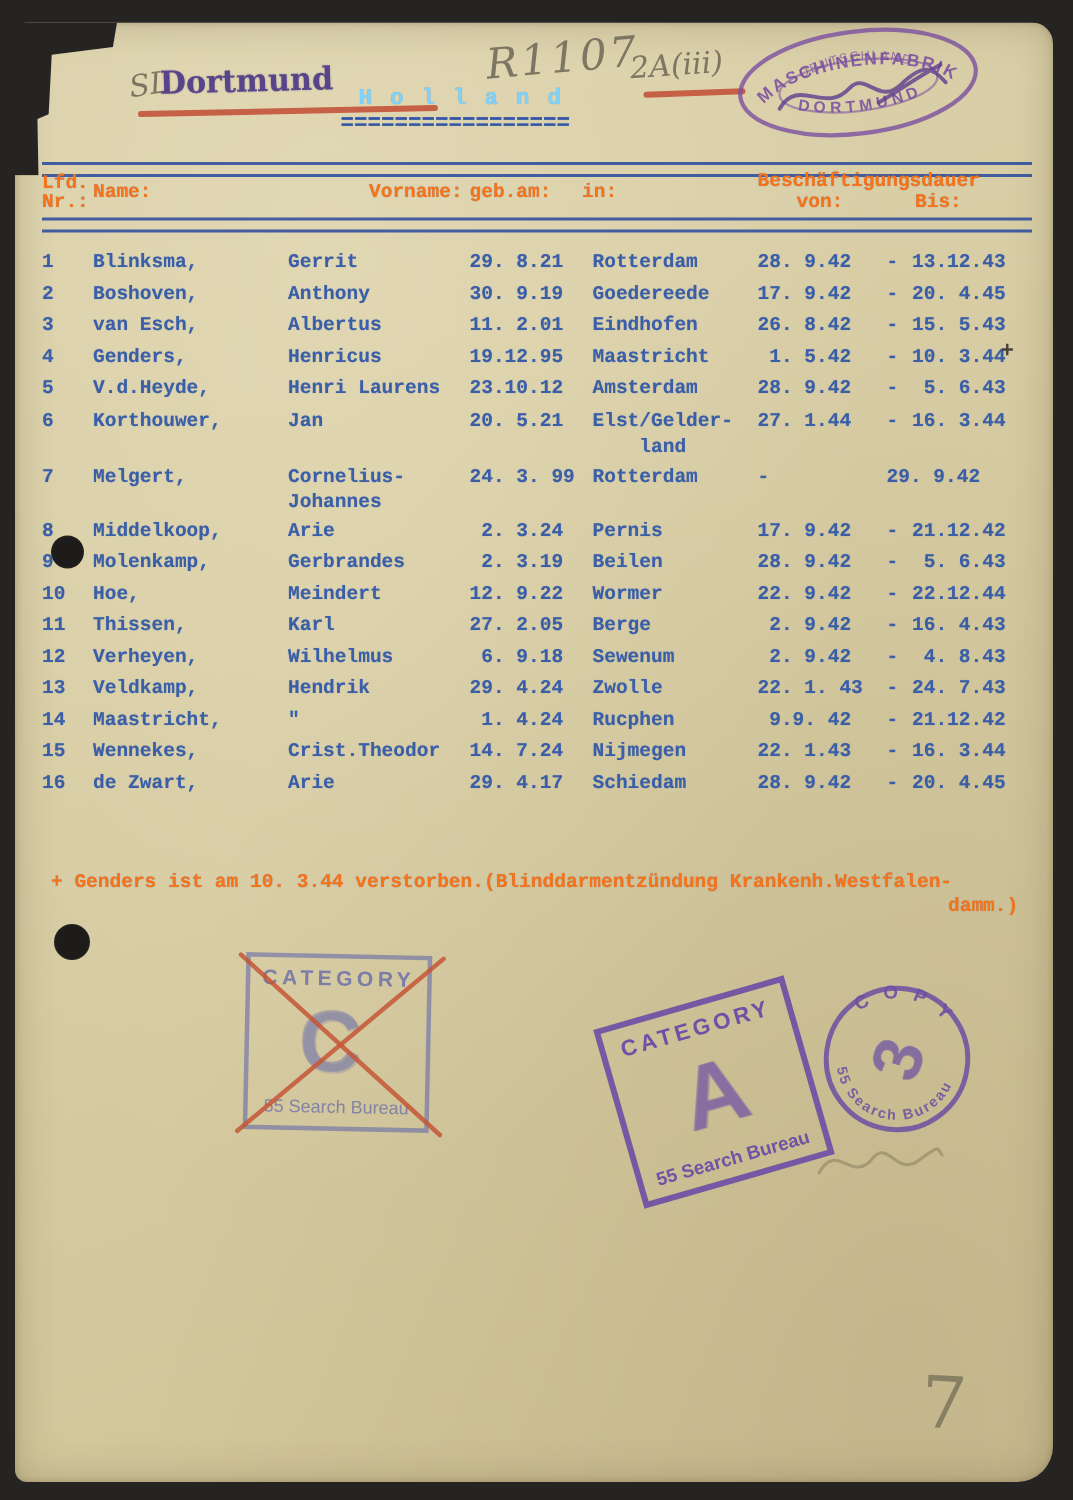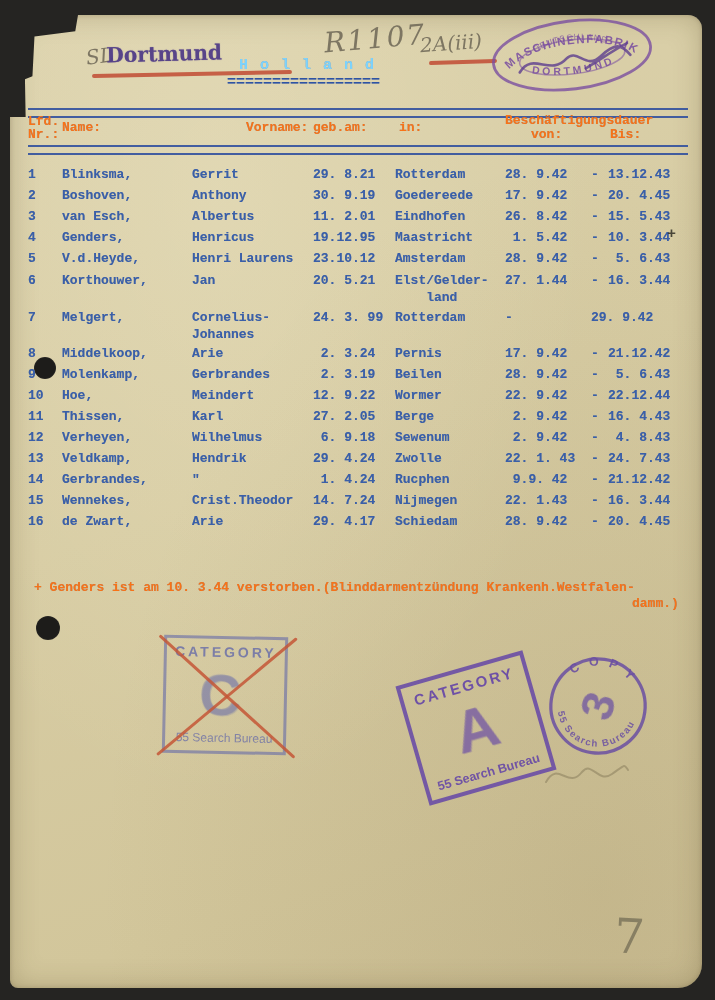--- a/index.html
+++ b/index.html
@@ -105,21 +105,21 @@
 
 <span class="abs typed" style="left:239px;top:58px;font-size:15px;letter-spacing:1.5px;color:#7dd3fc;">H o l l a n d</span>
 <span class="abs typed" style="left:227px;top:75px;font-size:15px;color:#2e53a4;">=================</span>
 
 <div class="abs rule" style="left:28px;top:108px;width:660px;"></div>
 <span class="abs typed" style="left:28px;top:114px;">Lfd.</span>
 <span class="abs typed" style="left:28px;top:127px;">Nr.:</span>
 <span class="abs typed" style="left:62px;top:120px;">Name:</span>
 <span class="abs typed" style="left:200px;top:120px;margin-left:46px;">Vorname:</span>
 <span class="abs typed" style="left:313px;top:120px;">geb.am:</span>
-<span class="abs typed" style="left:399px;top:120px;">in:</span>
+<span class="abs typed" style="left:388px;top:120px;">in:</span>
 <span class="abs typed" style="left:505px;top:113px;text-align:center;">Beschäftigungsdauer</span>
 <span class="abs typed" style="left:505px;top:127px;margin-left:26px;">von:</span>
 <span class="abs typed" style="left:610px;top:127px;">Bis:</span>
 <div class="abs rule" style="left:28px;top:145px;width:660px;"></div>
 
 <div class="tbody">
 
 <div class="trow" style="">
     <span class="cell">1</span>
     <span class="cell">Blinksma,</span>
@@ -246,21 +246,21 @@
     <span class="cell">Veldkamp,</span>
     <span class="cell">Hendrik</span>
     <span class="cell">29. 4.24</span>
     <span class="cell">Zwolle</span>
     <span class="cell">22. 1. 43</span>
     <span class="cell">-</span>
     <span class="cell">24. 7.43</span>
   </div>
     <div class="trow" style="">
     <span class="cell">14</span>
-    <span class="cell">Gerbrandes,</span>
+    <span class="cell">Maastricht,</span>
     <span class="cell">"</span>
     <span class="cell"> 1. 4.24</span>
     <span class="cell">Rucphen</span>
     <span class="cell"> 9.9. 42</span>
     <span class="cell">-</span>
     <span class="cell">21.12.42</span>
   </div>
     <div class="trow" style="">
     <span class="cell">15</span>
     <span class="cell">Wennekes,</span>

